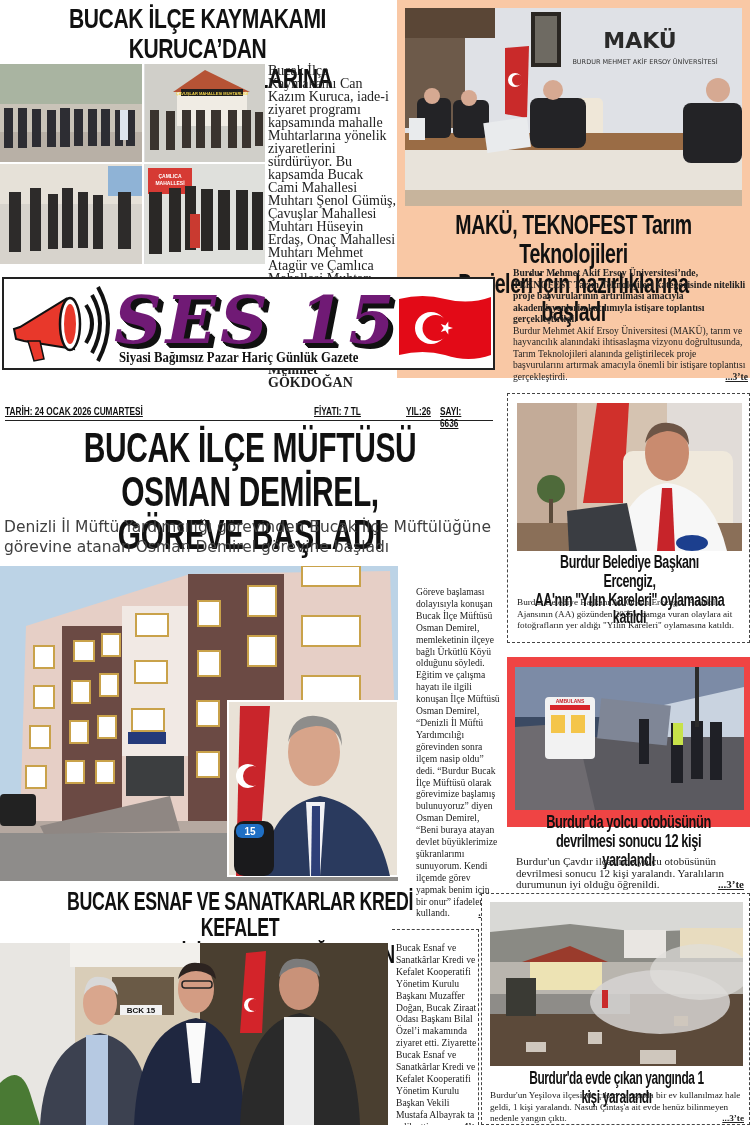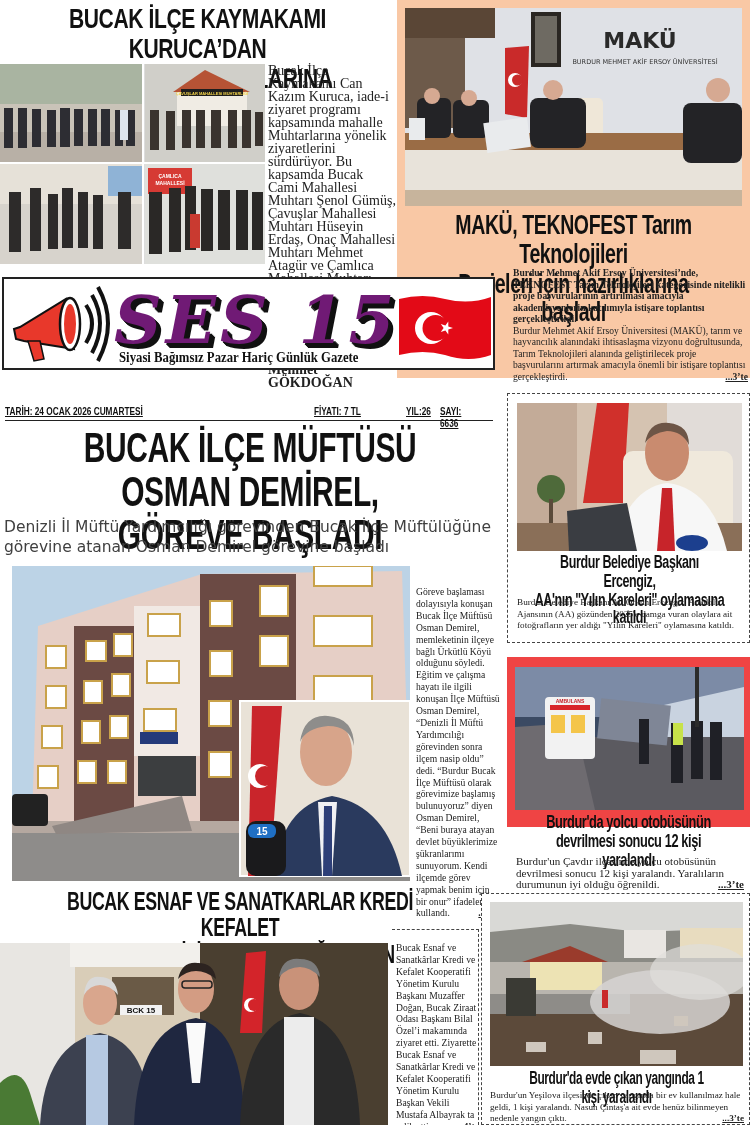--- a/index.html
+++ b/index.html
@@ -20,21 +20,21 @@
 
 #mast{left:2px;top:277px;width:493px;height:93px;border:2px solid #222;background:#fff}
 #mast-ses{left:110px;top:2px;font-family:"DejaVu Serif",serif;font-weight:bold;font-style:italic;font-size:66px;color:#701a75;text-shadow:2px 2px 0 #111,3px 3px 0 #111,4px 4px 0 #111,5px 5px 0 #111;letter-spacing:4px}
 #mast-sub{left:115px;top:70px;font-family:"Liberation Serif",serif;font-weight:bold;font-size:15px;transform:scaleX(0.85);transform-origin:left top}
 
 #info{left:5px;top:404px;width:488px;height:17px;border-bottom:1.5px solid #222;font-family:"Liberation Sans",sans-serif;font-weight:bold;font-size:11.5px;transform:scaleX(1);}
 #info span{position:absolute;top:1px;transform:scaleX(0.72);transform-origin:left top;text-decoration:underline}
 
 #main-title{left:0;top:426px;width:500px;font-size:41px;transform:scaleX(0.73) scaleY(1.02)}
 #main-sub{left:4px;top:517px;width:495px;font-family:"DejaVu Sans",sans-serif;font-size:15.5px;line-height:20px;color:#404040}
-#main-photo{left:12px;top:566px;width:398px;height:315px}
+#main-photo{left:0;top:566px;width:398px;height:315px}
 #main-text{left:416px;top:586px;width:85px;font-size:9.6px;line-height:11.9px}
 
 .dbox{position:absolute;border:1.2px dashed #444;background:#fff}
 #erc{left:507px;top:393px;width:243px;height:250px}
 #erc-photo{left:9px;top:9px;width:225px;height:148px}
 #erc-title{left:0;top:160px;width:243px;font-size:16px;transform:scaleX(0.78) scaleY(1.1)}
 #erc-text{left:9px;top:203px;width:228px;font-size:9.2px;line-height:11.5px}
 #bus{left:507px;top:657px;width:243px;height:170px;background:#ef4444}
 #bus-photo{left:8px;top:10px;width:229px;height:143px}
 #bus-title{left:0;top:156px;width:243px;font-size:16px;transform:scaleX(0.8) scaleY(1.12)}

